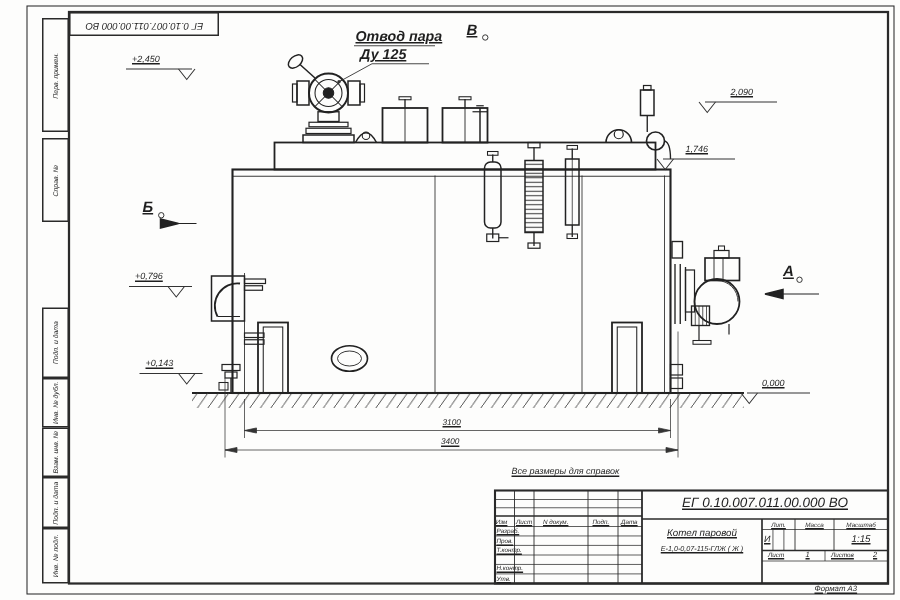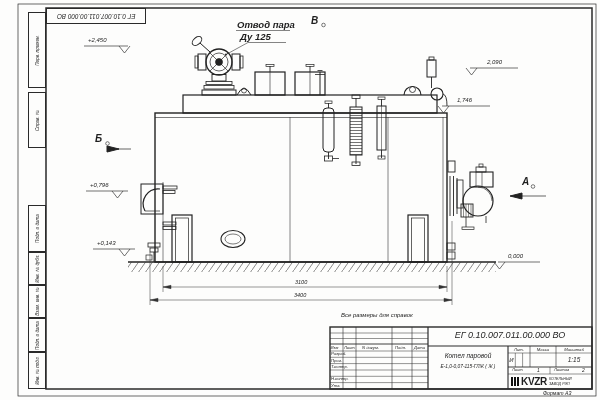--- a/index.html
+++ b/index.html
@@ -1,21 +1,21 @@
 <!DOCTYPE html>
 <html><head>
 <meta charset="utf-8">
 <style>
   html,body{margin:0;padding:0;background:#e8e8e6;}
   .sheet{
     position:relative;width:600px;height:400px;background:#fdfdfc;
     font-family:"Liberation Sans",sans-serif;color:#1f1f1f;overflow:hidden;
   }
   .sheet svg{position:absolute;left:0;top:0;}
-  .lbl{position:absolute;font-style:italic;white-space:nowrap;line-height:1;color:#1f1f1f;}
+  .lbl{position:absolute;font-style:italic;white-space:nowrap;line-height:1;color:#1f1f1f;text-decoration:underline;}
   .ctr{text-align:center;}
   .vcell{position:absolute;left:28px;width:18px;border:0.8px solid #2a2a2a;
          display:flex;align-items:center;justify-content:center;box-sizing:border-box;}
   .vcell span{transform:rotate(-90deg);white-space:nowrap;font-size:4.6px;font-style:italic;}
   .stamp{position:absolute;left:46px;top:8px;width:100px;height:16px;border:0.9px solid #2a2a2a;
          display:flex;align-items:center;justify-content:center;box-sizing:border-box;}
   .stamp span{transform:rotate(180deg);font-size:6.4px;font-style:italic;white-space:nowrap;}
   .logo{position:absolute;left:511px;top:375px;width:78px;height:13px;
         display:flex;align-items:center;gap:2px;}
   .logo .bars{display:flex;gap:1px;align-items:center;}
@@ -322,28 +322,16 @@
   <div class="lbl ctr" style="left:530px;top:347.5px;width:26px;font-size:4.2px;">Масса</div>
   <div class="lbl ctr" style="left:556px;top:347.5px;width:36px;font-size:4.2px;">Масштаб</div>
   <div class="lbl ctr" style="left:508px;top:357px;width:7px;font-size:6px;">И</div>
   <div class="lbl ctr" style="left:556px;top:356.5px;width:36px;font-size:6.5px;">1:15</div>
 
   <span class="lbl" style="left:512px;top:368.3px;font-size:4.2px;">Лист</span>
   <span class="lbl" style="left:537px;top:367.8px;font-size:5px;">1</span>
   <span class="lbl" style="left:554px;top:368.3px;font-size:4.2px;">Листов</span>
   <span class="lbl" style="left:582px;top:367.8px;font-size:5px;">2</span>
 
-  <div class="logo">
-    <span class="bars">
-        <i></i>
-        <i></i>
-        <i></i>
-      </span>
-    <span class="kvzr">KVZR</span>
-    <span class="co">
-      <span>КОТЕЛЬНЫЙ</span>
-      <span>ЗАВОД РЭП</span>
-    </span>
-  </div>
 
   <span class="lbl" style="left:543px;top:390.5px;font-size:5.2px;">Формат А3</span>
 
 </div>
 
 </body></html>

